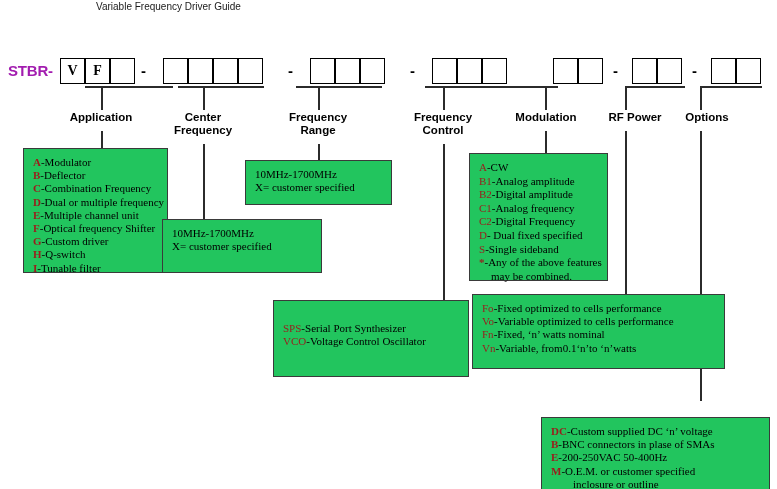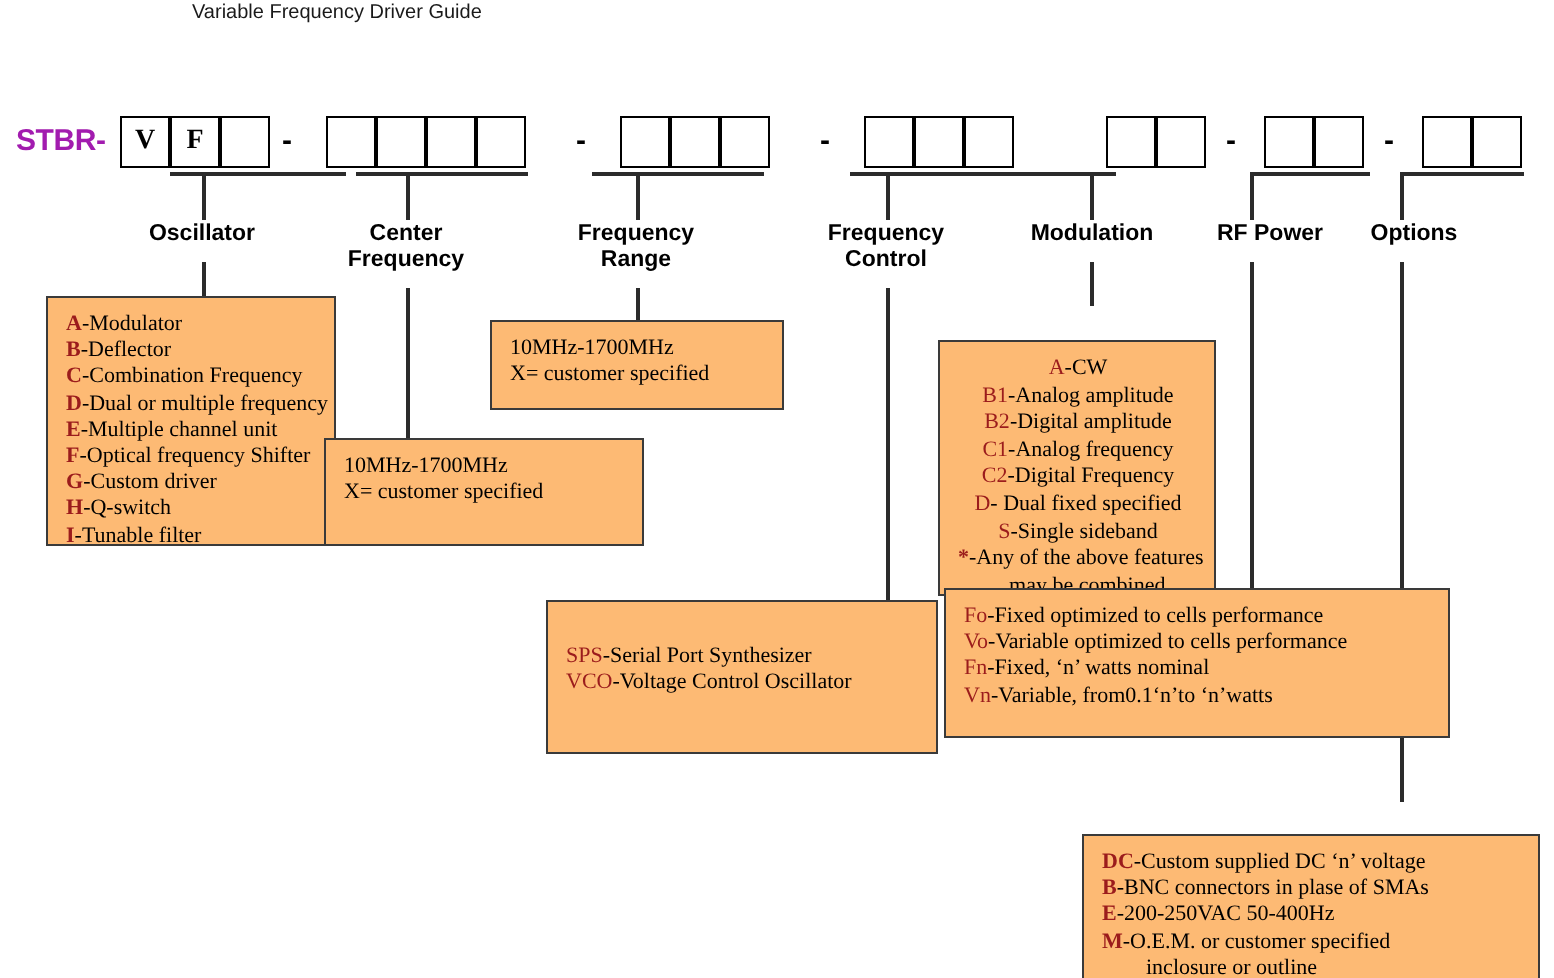--- a/index.html
+++ b/index.html
@@ -50,21 +50,21 @@
   .col-label{
     position:absolute;
     font-family:"Liberation Sans", sans-serif;
     font-size:11.5px;font-weight:bold;color:#000;
     text-align:center;line-height:13px;white-space:pre-line;
   }
 
   
   .detail-box{
     position:absolute;box-sizing:border-box;
-    border:1.5px solid #3a3a3a;background:#fdba74;
+    border:1.5px solid #3a3a3a;background:#22c55e;
     font-family:"Liberation Serif", serif;
     font-size:11px;line-height:13.2px;color:#000;
     padding:7px 8px 6px 9px;
   }
   .detail-box.tight{line-height:13.6px;}
   .entry{white-space:nowrap;}
   .entry .code{color:#9b1c1c;}
   .entry .code.bold{font-weight:bold;}
   .cont{white-space:nowrap;padding-left:12px;}
   .plain{white-space:nowrap;}
@@ -144,21 +144,21 @@
 <div class="vline" style="left:545px;top:131px;height:22px;"></div>
 
 <div class="hline" style="left:625px;top:86px;width:60px;"></div>
 <div class="vline" style="left:625px;top:86px;height:24px;"></div>
 <div class="vline" style="left:625px;top:131px;height:163px;"></div>
 
 <div class="hline" style="left:700px;top:86px;width:62px;"></div>
 <div class="vline" style="left:700px;top:86px;height:24px;"></div>
 <div class="vline" style="left:700px;top:131px;height:270px;"></div>
 
-<div class="col-label" style="left:51px;top:111px;width:100px;">Oscillator</div>
+<div class="col-label" style="left:51px;top:111px;width:100px;">Application</div>
 <div class="col-label" style="left:157px;top:111px;width:92px;">Center
 Frequency</div>
 <div class="col-label" style="left:272px;top:111px;width:92px;">Frequency
 Range</div>
 <div class="col-label" style="left:397px;top:111px;width:92px;">Frequency
 Control</div>
 <div class="col-label" style="left:500px;top:111px;width:92px;">Modulation</div>
 <div class="col-label" style="left:595px;top:111px;width:80px;">RF Power</div>
 <div class="col-label" style="left:672px;top:111px;width:70px;">Options</div>
 
@@ -182,21 +182,21 @@
 <div class="detail-box" style="left:245px;top:160px;width:147px;height:45px;">
   <div class="plain">10MHz-1700MHz</div>
   <div class="plain">X= customer specified</div>
 </div>
 
 <div class="detail-box" style="left:273px;top:300px;width:196px;height:77px;">
   <div class="entry" style="padding-top:14px;"><span class="code">SPS</span><span>-Serial Port Synthesizer</span></div>
   <div class="entry"><span class="code">VCO</span><span>-Voltage Control Oscillator</span></div>
 </div>
 
-<div class="detail-box tight" style="left:469px;top:170px;width:139px;height:128px;text-align:center;">
+<div class="detail-box tight" style="left:469px;top:153px;width:139px;height:128px;">
   <div class="entry"><span class="code">A</span><span>-CW</span></div>
   <div class="entry"><span class="code">B1</span><span>-Analog amplitude</span></div>
   <div class="entry"><span class="code">B2</span><span>-Digital amplitude</span></div>
   <div class="entry"><span class="code">C1</span><span>-Analog frequency</span></div>
   <div class="entry"><span class="code">C2</span><span>-Digital Frequency</span></div>
   <div class="entry"><span class="code">D</span><span>- Dual fixed specified</span></div>
   <div class="entry"><span class="code">S</span><span>-Single sideband</span></div>
   <div class="entry"><span class="code bold">*</span><span>-Any of the above features</span></div>
   <div class="cont">may be combined.</div>
 </div>

